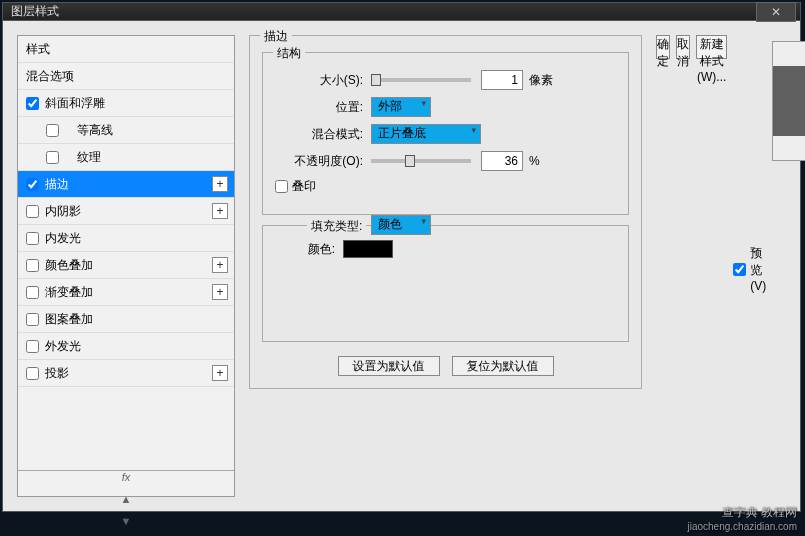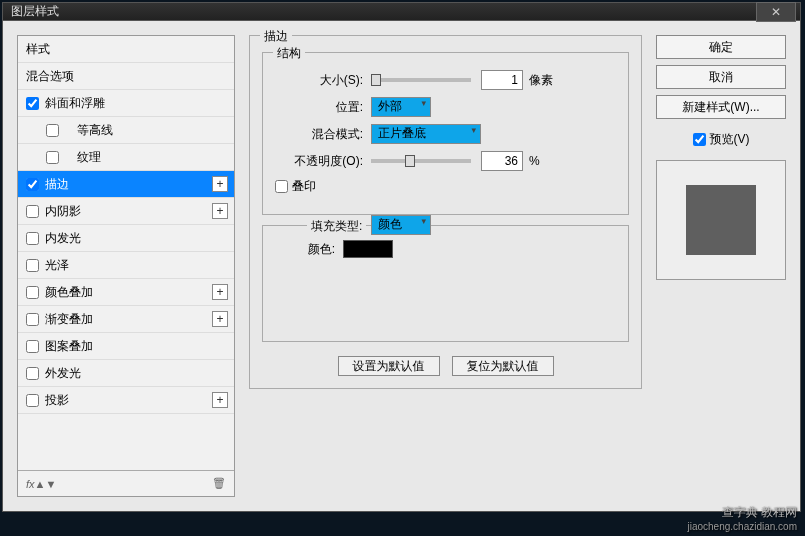--- a/index.html
+++ b/index.html
@@ -11,38 +11,38 @@
 .body { background: #e8e8e8; padding: 14px; display: flex; gap: 14px; height: 490px; }
 .sidebar { width: 218px; background: #f1f1f1; border: 1px solid #999; display: flex; flex-direction: column; }
 .list { flex: 1; overflow: auto; }
 .fx-item { display: flex; align-items: center; height: 27px; padding-left: 8px; border-bottom: 1px solid #ddd; position: relative; cursor: pointer; }
 .fx-item.header { font-weight: normal; }
 .fx-item.indent { padding-left: 28px; gap: 12px; }
 .fx-item.selected { background: #0a84ff; color: #fff; }
 .fx-item input[type=checkbox] { margin-right: 6px; }
 .plus { position: absolute; right: 6px; width: 16px; height: 16px; border: 1px solid #888; background: #fff; display: flex; align-items: center; justify-content: center; font-size: 12px; line-height: 1; color: #333; }
 .fx-item.selected .plus { background: #fff; color: #333; }
-.sidebar-footer { height: 26px; border-top: 1px solid #aaa; display: flex; align-items: center; padding: 0 8px; gap: 0; color: #666; }
+.sidebar-footer { height: 26px; border-top: 1px solid #aaa; display: flex; align-items: center; padding: 0 8px; gap: 10px; color: #666; flex-direction: column; }
 .sidebar-footer .spacer { flex: 1; }
 .center { flex: 1; }
 .fieldset { border: 1px solid #aaa; padding: 10px 12px 12px; margin-bottom: 10px; position: relative; }
 .legend { position: absolute; top: -8px; left: 10px; background: #e8e8e8; padding: 0 4px; }
 .row { display: flex; align-items: center; margin: 7px 0; }
 .row .lbl { width: 88px; text-align: right; margin-right: 8px; }
 .slider { flex: 1; max-width: 100px; height: 4px; background: #bbb; position: relative; margin-right: 10px; }
 .slider .thumb { position: absolute; top: -4px; width: 10px; height: 12px; background: #ddd; border: 1px solid #555; }
 .num-input { width: 42px; height: 20px; border: 1px solid #888; background: #fff; text-align: right; padding-right: 4px; }
 .unit { margin-left: 6px; }
 .select { height: 20px; border: 1px solid #888; background: #0ea5e9; padding: 0 18px 0 6px; display: inline-flex; align-items: flex-start; position: relative; min-width: 60px; }
 .select.wide { min-width: 110px; }
 .select .arrow { position: absolute; right: 4px; font-size: 9px; color: #444; }
 .color-swatch { width: 50px; height: 18px; background: #000; border: 1px solid #555; display: inline-block; }
 .btn-row { display: flex; justify-content: center; gap: 12px; margin-top: 14px; }
 .push-btn { height: 20px; padding: 0 14px; border: 1px solid #888; background: #f0f0f0; cursor: pointer; }
-.right-col { width: 130px; display: flex; flex-direction: column; gap: 6px; align-items: stretch; }
+.right-col { width: 130px; display: flex; flex-direction: row; gap: 6px; align-items: stretch; }
 .right-btn { height: 24px; border: 1px solid #888; background: #f4f4f4; cursor: pointer; }
 .preview-chk { display: flex; align-items: center; justify-content: center; gap: 4px; margin-top: 6px; }
 .preview-box { margin-top: 6px; border: 1px solid #999; height: 120px; display: flex; align-items: center; justify-content: center; background: #eee; }
 .preview-inner { width: 70px; height: 70px; background: #5f5f5f; }
 .watermark { position: absolute; right: 8px; bottom: 4px; color: #bbb; font-size: 12px; text-align: right; text-shadow: 1px 1px 2px #000; }
 .watermark .sub { font-size: 10px; color: #999; }
 .icon-glyph { font-size: 11px; color: #666; cursor: pointer; }
 </style>
 </head>
 <body>
@@ -85,24 +85,20 @@
             <input type="checkbox" style="">
             <span>内阴影</span>
             <span class="plus">+</span>
           </div>
           <div class="fx-item">
             <input type="checkbox" style="">
             <span>内发光</span>
           </div>
           <div class="fx-item">
             <input type="checkbox" style="">
-            <span>光泽</span>
-          </div>
-          <div class="fx-item">
-            <input type="checkbox" style="">
             <span>颜色叠加</span>
             <span class="plus">+</span>
           </div>
           <div class="fx-item">
             <input type="checkbox" style="">
             <span>渐变叠加</span>
             <span class="plus">+</span>
           </div>
           <div class="fx-item">
             <input type="checkbox" style="">

